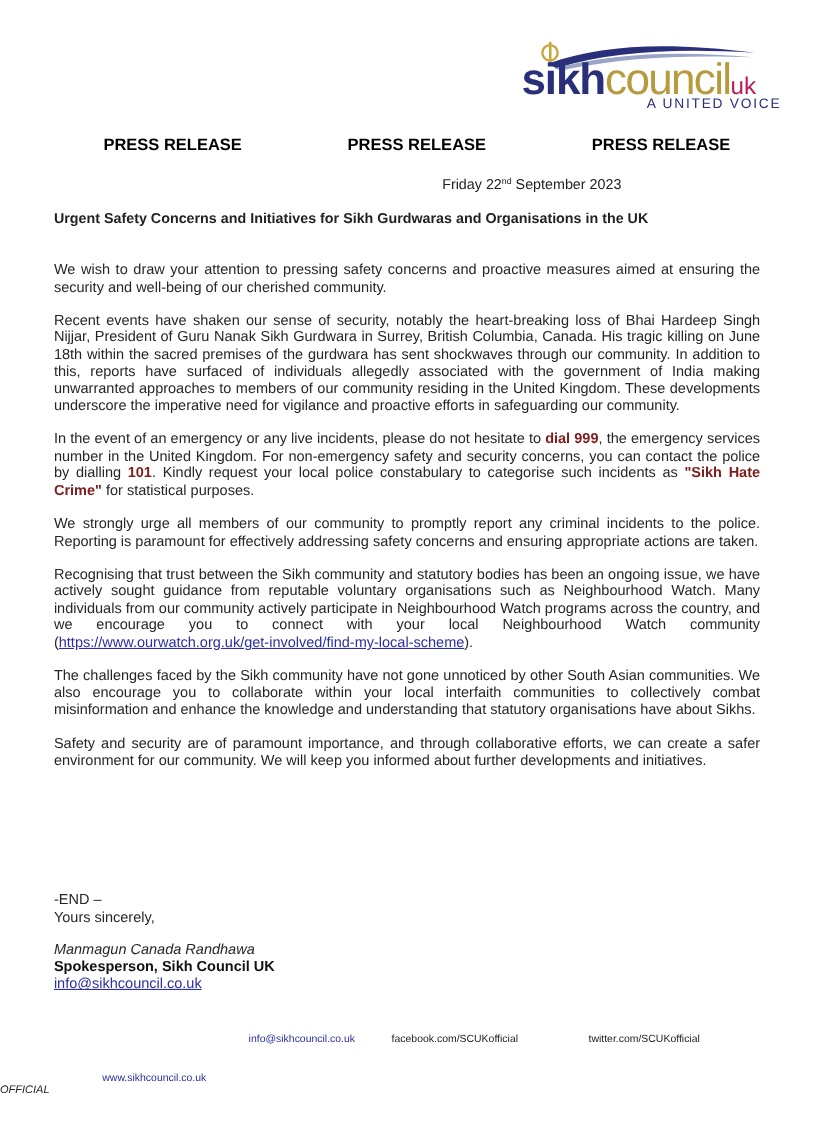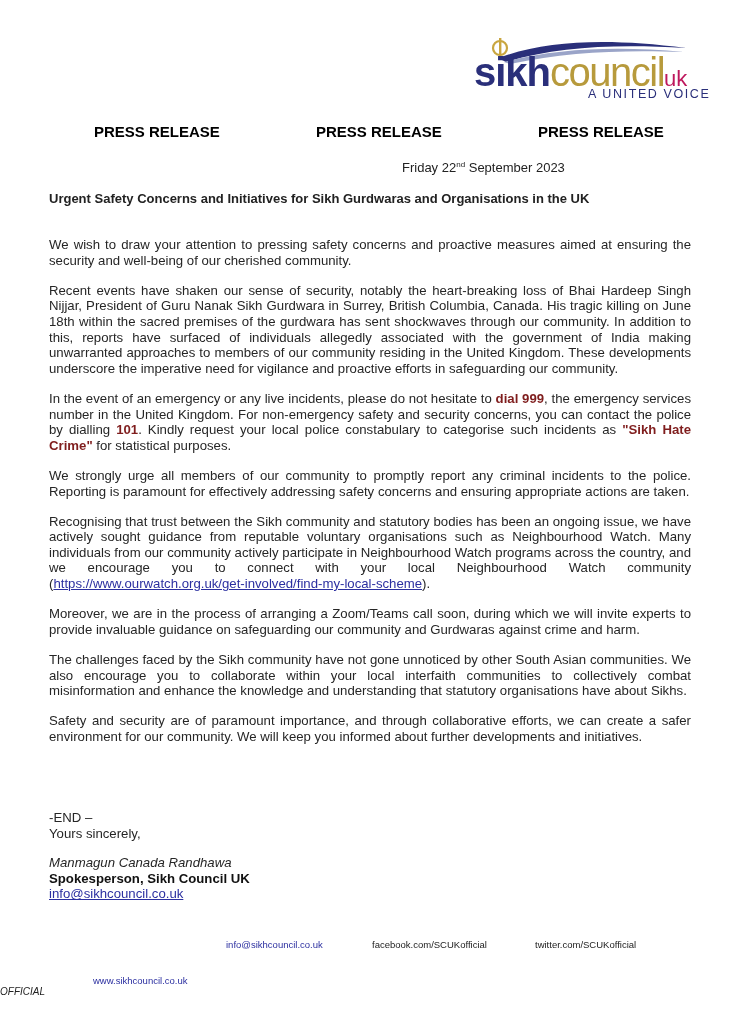--- a/index.html
+++ b/index.html
@@ -32,21 +32,21 @@
   .body b { color: #7f1d1d; }
   .body a, .sig a { color: #2b2fa0; text-decoration: underline; }
 
   .sig { position: absolute; left: 49px; top: 810px; font-size: 13.2px; line-height: 15.6px; color: #262626; }
   .sig .gap { height: 14px; }
   .sig .name { font-style: italic; }
   .sig .role { font-weight: bold; color: #111; }
 
   .footer { position: absolute; top: 939px; font-size: 9.5px; white-space: nowrap; }
   .f1 { left: 93px; color: #2b2fa0; margin-top: 36px; } .f2 { left: 226px; color: #2b2fa0; }
-  .f3 { left: 372px; color: #222; } .f4 { left: 535px; color: #222; }
+  .f3 { left: 356px; color: #222; } .f4 { left: 535px; color: #222; }
 
   .official { position: absolute; top: 986px; left: 0; width: 740px; text-align: left; font-size: 10px; color: #222; font-style: italic; }
 </style>
 </head>
 <body>
 
 <div class="page">
 
   <div class="logo">
     <svg class="swoosh" width="200" height="30" viewBox="0 0 200 30">
@@ -68,21 +68,20 @@
   <div class="date"><span>Friday 22</span><sup>nd</sup><span> September 2023</span></div>
 
   <div class="title">Urgent Safety Concerns and Initiatives for Sikh Gurdwaras and Organisations in the UK</div>
 
   <div class="body">
     <p>We wish to draw your attention to pressing safety concerns and proactive measures aimed at ensuring the security and well-being of our cherished community.</p>
     <p>Recent events have shaken our sense of security, notably the heart-breaking loss of Bhai Hardeep Singh Nijjar, President of Guru Nanak Sikh Gurdwara in Surrey, British Columbia, Canada. His tragic killing on June 18th within the sacred premises of the gurdwara has sent shockwaves through our community. In addition to this, reports have surfaced of individuals allegedly associated with the government of India making unwarranted approaches to members of our community residing in the United Kingdom. These developments underscore the imperative need for vigilance and proactive efforts in safeguarding our community.</p>
     <p><span>In the event of an emergency or any live incidents, please do not hesitate to </span><b>dial 999</b><span>, the emergency services number in the United Kingdom. For non-emergency safety and security concerns, you can contact the police by dialling </span><b>101</b><span>. Kindly request your local police constabulary to categorise such incidents as </span><b>"Sikh Hate Crime"</b><span> for statistical purposes.</span></p>
     <p>We strongly urge all members of our community to promptly report any criminal incidents to the police. Reporting is paramount for effectively addressing safety concerns and ensuring appropriate actions are taken.</p>
     <p><span>Recognising that trust between the Sikh community and statutory bodies has been an ongoing issue, we have actively sought guidance from reputable voluntary organisations such as Neighbourhood Watch. Many individuals from our community actively participate in Neighbourhood Watch programs across the country, and we encourage you to connect with your local Neighbourhood Watch community (</span><a>https://www.ourwatch.org.uk/get-involved/find-my-local-scheme</a><span>).</span></p>
-    <p>Moreover, we are in the process of arranging a Zoom/Teams call soon, during which we will invite experts to provide invaluable guidance on safeguarding our community and Gurdwaras against crime and harm.</p>
     <p>The challenges faced by the Sikh community have not gone unnoticed by other South Asian communities. We also encourage you to collaborate within your local interfaith communities to collectively combat misinformation and enhance the knowledge and understanding that statutory organisations have about Sikhs.</p>
     <p>Safety and security are of paramount importance, and through collaborative efforts, we can create a safer environment for our community. We will keep you informed about further developments and initiatives.</p>
   </div>
 
   <div class="sig">
     <div>-END –</div>
     <div>Yours sincerely,</div>
     <div class="gap"></div>
     <div class="name">Manmagun Canada Randhawa</div>
     <div class="role">Spokesperson, Sikh Council UK</div>

